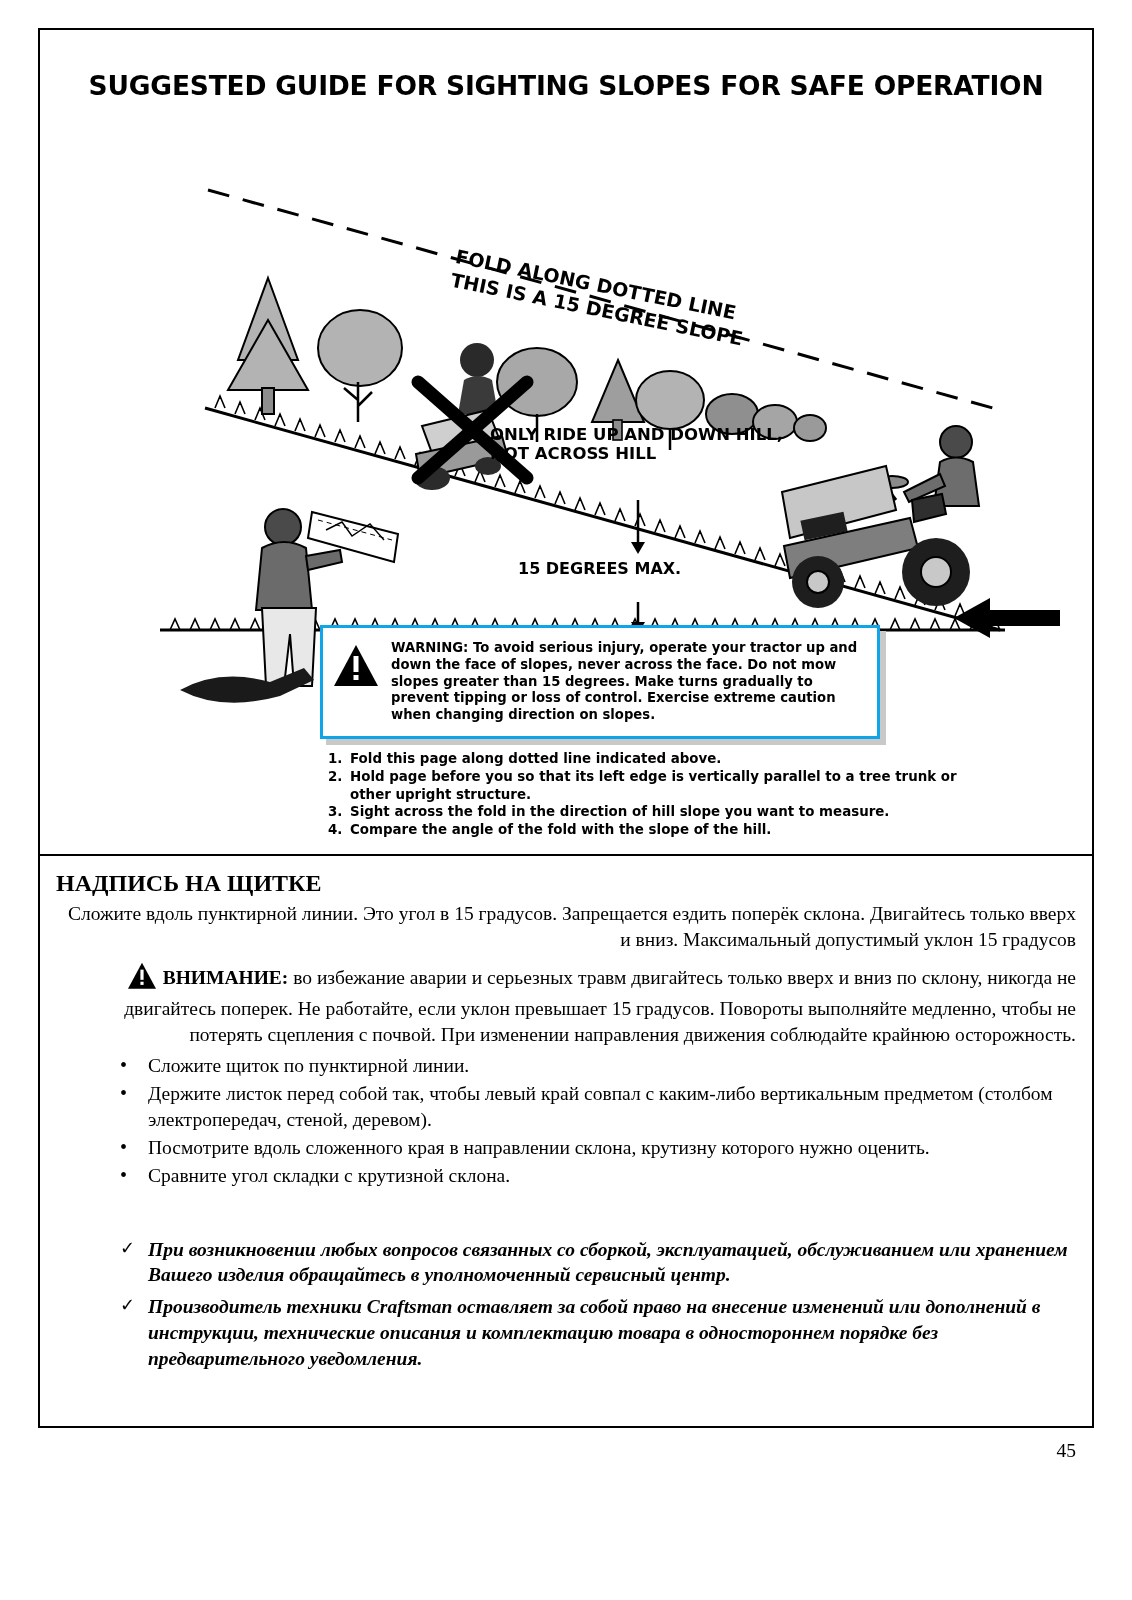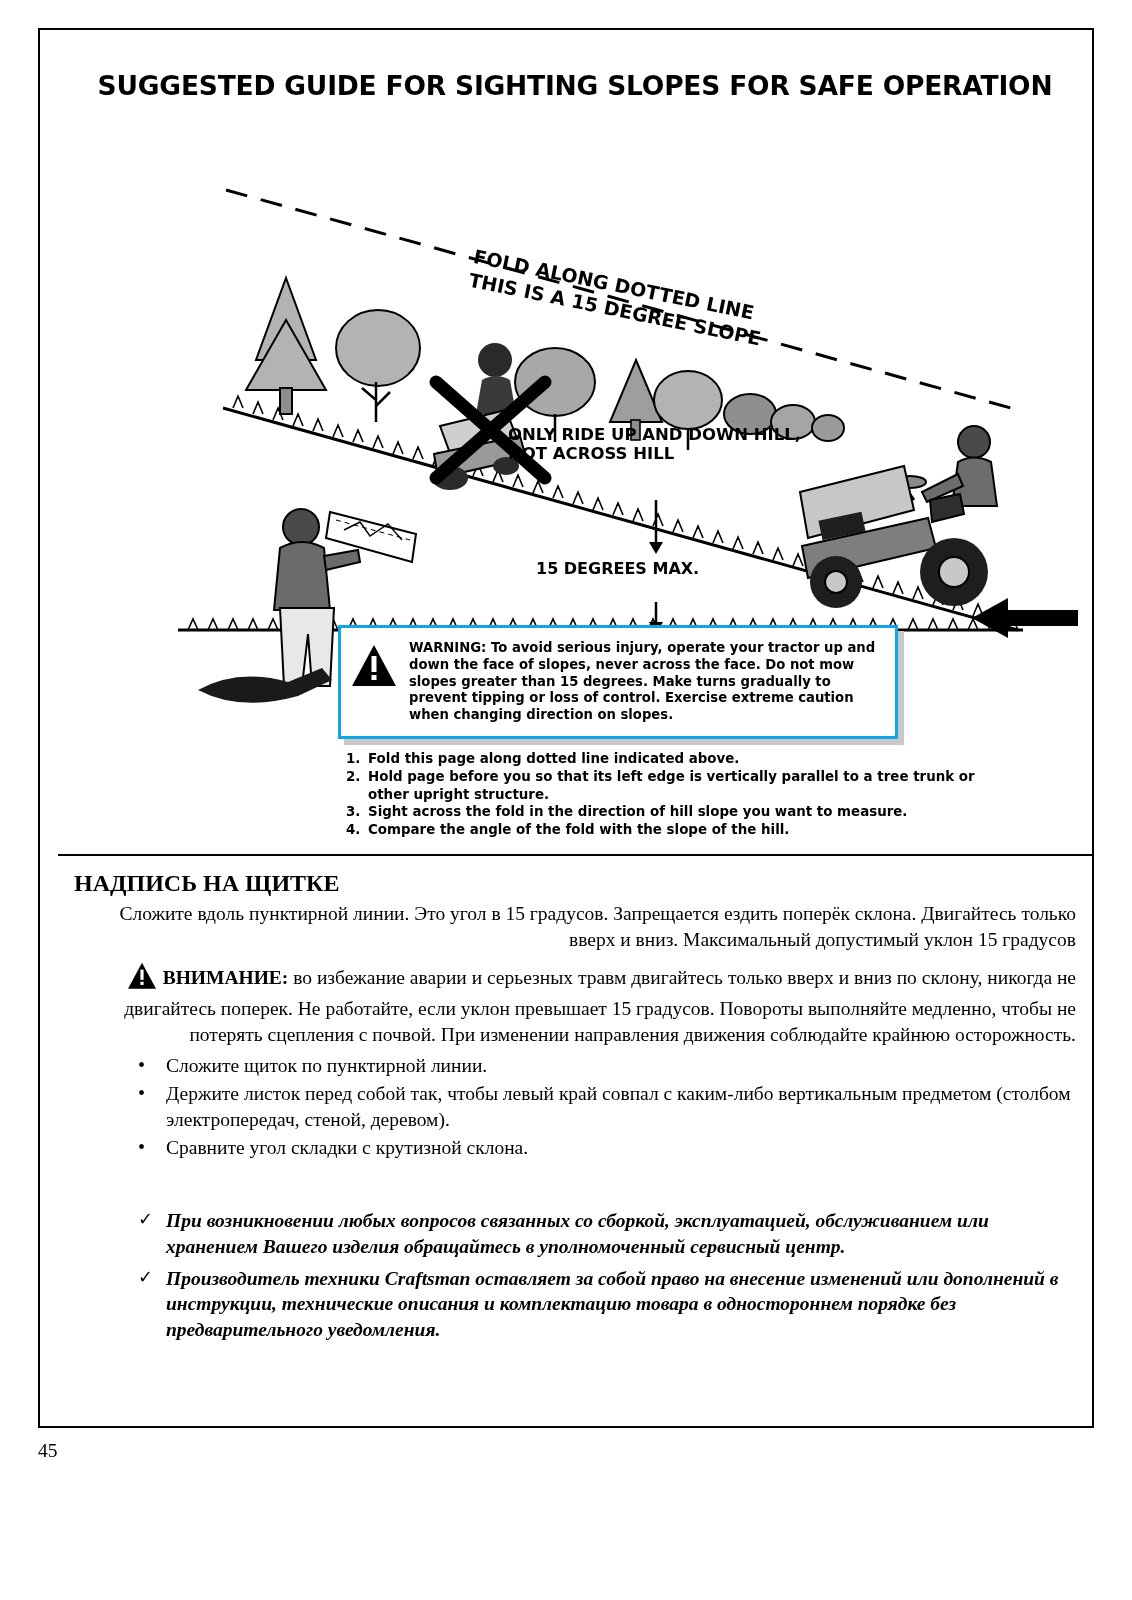--- a/index.html
+++ b/index.html
@@ -16,21 +16,20 @@
   }
   .page {
     position: absolute;
     left: 38px;
     top: 28px;
     width: 1056px;
     height: 1400px;
     border: 2px solid #000;
     box-sizing: border-box;
     background: #fff;
-    padding-left: 18px;
   }
   
   .figure-panel {
     position: relative;
     height: 826px;
     border-bottom: 2px solid #000;
     box-sizing: border-box;
     overflow: hidden;
   }
   .fig-title {
@@ -183,20 +182,21 @@
     top: 0;
     font-weight: normal;
     font-style: normal;
     font-size: 18px;
   }
   .page-number {
     position: absolute;
     left: 38px;
     top: 1440px;
     width: 1056px;
+    text-align: right;
     padding-right: 18px;
     box-sizing: border-box;
     font-size: 19.5px;
   }
 </style>
 </head>
 <body>
 
 <div class="page">
 
@@ -367,20 +367,21 @@
           <path d="M23 1 L45 42 L1 42 Z" fill="#000"></path>
           <rect x="20.5" y="12" width="5" height="16" fill="#fff"></rect>
           <rect x="20.5" y="31" width="5" height="5" fill="#fff"></rect>
         </svg>
       </span><span class="attn-word">ВНИМАНИЕ:</span><span> во избежание аварии и серьезных травм двигайтесь только вверх и вниз по склону, никогда не двигайтесь поперек. Не работайте, если уклон превышает 15 градусов. Повороты выполняйте медленно, чтобы не потерять сцепления с почвой. При изменении направления движения соблюдайте крайнюю осторожность.</span>
     </p>
 
     <ul class="bullets">
       <li>Сложите щиток по пунктирной линии.</li>
       <li>Держите листок перед собой так, чтобы левый край совпал с каким-либо вертикальным предметом (столбом электропередач, стеной, деревом).</li>
+      <li>Посмотрите вдоль сложенного края в направлении склона, крутизну которого нужно оценить.</li>
       <li>Сравните угол складки с крутизной склона.</li>
     </ul>
 
     <ul class="checks">
       <li>При возникновении любых вопросов связанных со сборкой, эксплуатацией, обслуживанием или хранением Вашего изделия обращайтесь в уполномоченный сервисный центр.</li>
       <li>Производитель техники Craftsman оставляет за собой право на внесение изменений или дополнений в инструкции, технические описания и комплектацию товара в одностороннем порядке без предварительного уведомления.</li>
     </ul>
   </div>
 </div>
 

